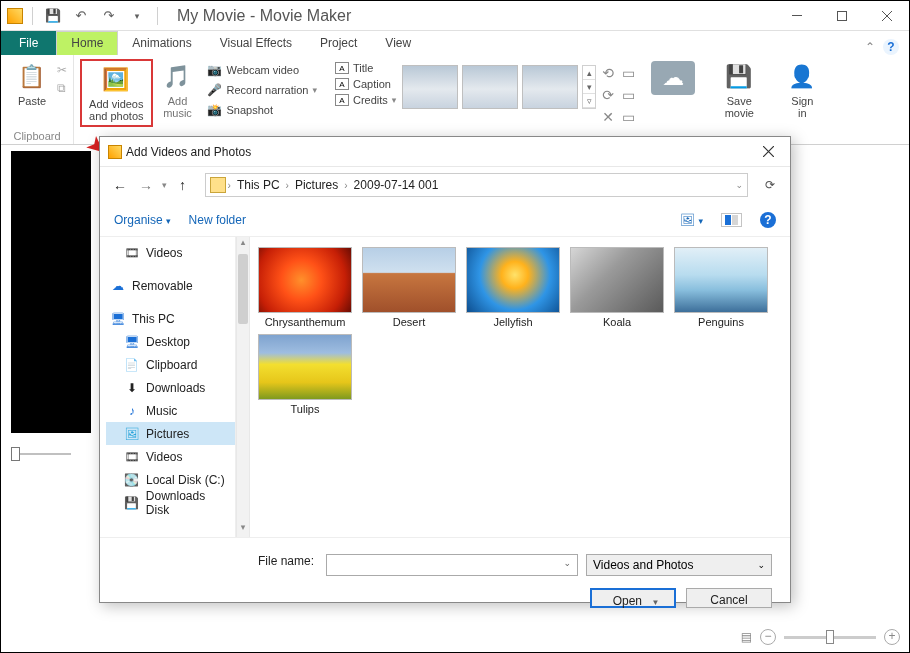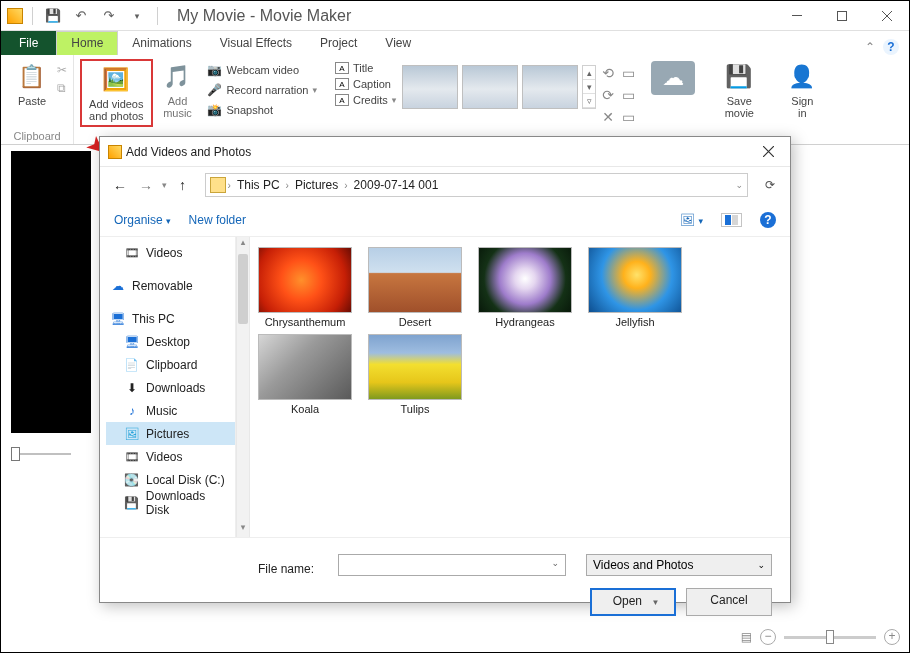--- a/index.html
+++ b/index.html
@@ -10,21 +10,21 @@
 .app-icon{width:16px;height:16px;background:linear-gradient(45deg,#ffa200,#ffda64);border:1px solid #c88400}
 .qat-sep{width:1px;height:18px;background:#d0d0d0;margin:0 3px}
 .qat-btn{width:22px;height:22px;display:flex;align-items:center;justify-content:center;color:#606060;font-size:13px}
 .title-text{margin-left:10px;color:#555;font-size:16px}
 .titlebar-spacer{flex:1}
 .titlebar-controls{display:flex}
 .tb-btn{width:45px;height:30px;display:flex;align-items:center;justify-content:center;color:#555}
 
 .tabs{height:24px;display:flex;align-items:flex-end;background:#fff;padding-left:0}
 .tab{padding:4px 14px 5px;color:#444;font-size:12px;cursor:default}
-.tab.file{background:#14532d;color:#fff;padding:5px 18px}
+.tab.file{background:#0f766e;color:#fff;padding:5px 18px}
 .tab.active{border:1px solid #d0d0d0;border-bottom:none;background:#bef264}
 .tabs-spacer{flex:1}
 .help-area{display:flex;align-items:center;padding-right:10px;gap:8px}
 
 .ribbon{height:90px;background:#fff;border-bottom:1px solid #d0d0d0;display:flex}
 .ribbon-group{border-right:1px solid #e5e5e5;padding:4px 6px 2px;display:flex;flex-direction:column}
 .ribbon-group-body{flex:1;display:flex;align-items:flex-start}
 .ribbon-group-label{font-size:11px;color:#888;text-align:center;padding-top:2px}
 .rbtn-big{display:flex;flex-direction:column;align-items:center;justify-content:center;padding:2px 6px;text-align:center;min-width:50px}
 .rbtn-big .ricon{width:32px;height:32px;display:flex;align-items:center;justify-content:center;font-size:22px;margin-bottom:2px}
@@ -67,31 +67,31 @@
 .dlg-toolbar-spacer{flex:1}
 .dlg-body{display:flex;height:300px}
 .nav-pane{width:136px;border-right:1px solid #eee;overflow:hidden;padding:4px 0 4px 6px}
 .nav-item{display:flex;align-items:center;gap:6px;height:23px;padding:0 4px;color:#222}
 .nav-item.sel{background:#cde6f7}
 .nav-item .nicon{width:16px;height:16px;display:flex;align-items:center;justify-content:center;font-size:12px}
 .nav-item.sub{padding-left:18px}
 .nav-scroll{width:14px;background:#f2f2f2;border-left:1px solid #e8e8e8;border-right:1px solid #e8e8e8;display:flex;flex-direction:column}
 .nav-scroll .sc-btn{height:15px;text-align:center;font-size:9px;color:#888}
 .nav-scroll .sc-thumb{width:10px;margin:0 auto;height:70px;background:#cfcfcf;border-radius:2px;margin-top:2px}
-.file-grid{flex:1;padding:10px 8px;display:flex;flex-wrap:wrap;align-content:flex-start;gap:6px 16px}
+.file-grid{flex:1;padding:10px 8px;display:flex;flex-wrap:wrap;align-content:flex-start;gap:6px 10px}
 .file-item{width:94px;text-align:center}
 .file-thumb{width:94px;height:66px;border:1px solid #bbb;display:block}
 .file-label{font-size:11px;color:#222;margin-top:3px;white-space:nowrap;overflow:hidden;text-overflow:ellipsis}
 .dlg-footer{padding:16px 18px 14px;border-top:1px solid #eee}
-.fn-row{display:flex;align-items:flex-end;gap:20px}
+.fn-row{display:flex;align-items:flex-start;gap:8px}
 .fn-label{width:200px;text-align:right;color:#222;padding-right:4px}
 .fn-input{flex:1;height:22px;border:1px solid #aaa}
 .fn-filter{width:186px;height:22px;border:1px solid #aaa;background:#efefef;display:flex;align-items:center;padding:0 6px;justify-content:space-between}
 .btn-row{display:flex;gap:10px;justify-content:flex-end;margin-top:12px}
-.btn{width:86px;height:28px;border:1px solid #aaa;background:#efefef;text-align:center;line-height:22px;color:#222}
+.btn{width:86px;height:20px;border:1px solid #aaa;background:#efefef;text-align:center;line-height:22px;color:#222}
 .btn.primary{border:2px solid #1a6fd6}
 
 .statusbar{position:absolute;bottom:4px;right:10px;height:24px;display:flex;align-items:center;gap:8px;color:#888}
 .zoom-track{width:92px;height:3px;background:#ccc;position:relative}
 .zoom-thumb{width:8px;height:14px;background:#fff;border:1px solid #888;position:absolute;left:42px;top:-6px}
 
 .g-chrys{background:radial-gradient(circle at 46% 50%,#ff902b 0%,#ff5117 34%,#c61f06 74%,#6a0c03 100%)}
 .g-desert{background:linear-gradient(#b7cfe6 0%,#cfe0ef 38%,#c7763f 40%,#a0502b 100%)}
 .g-hydra{background:radial-gradient(circle at 50% 48%,#fff 0%,#e5d7f0 18%,#9e7ccb 45%,#143116 72%,#08190a 100%)}
 .g-jelly{background:radial-gradient(circle at 52% 42%,#ffe26a 0%,#ffb21c 22%,#2f95e6 58%,#0d4e8f 100%)}
@@ -367,30 +367,30 @@
     <div class="file-grid" id="file-grid">
         <div class="file-item">
           <span class="file-thumb g-chrys"></span>
           <div class="file-label">Chrysanthemum</div>
         </div>
         <div class="file-item">
           <span class="file-thumb g-desert"></span>
           <div class="file-label">Desert</div>
         </div>
         <div class="file-item">
-          <span class="file-thumb g-hydra"></span>
-          <div class="file-label">Hydrangeas</div>
-        </div>
-        <div class="file-item">
           <span class="file-thumb g-jelly"></span>
           <div class="file-label">Jellyfish</div>
         </div>
         <div class="file-item">
           <span class="file-thumb g-koala"></span>
           <div class="file-label">Koala</div>
+        </div>
+        <div class="file-item">
+          <span class="file-thumb g-peng"></span>
+          <div class="file-label">Penguins</div>
         </div>
         <div class="file-item">
           <span class="file-thumb g-tulip"></span>
           <div class="file-label">Tulips</div>
         </div>
       </div>
   </div>
   <div class="dlg-footer">
     <div class="fn-row">
       <span class="fn-label">File name:</span>

